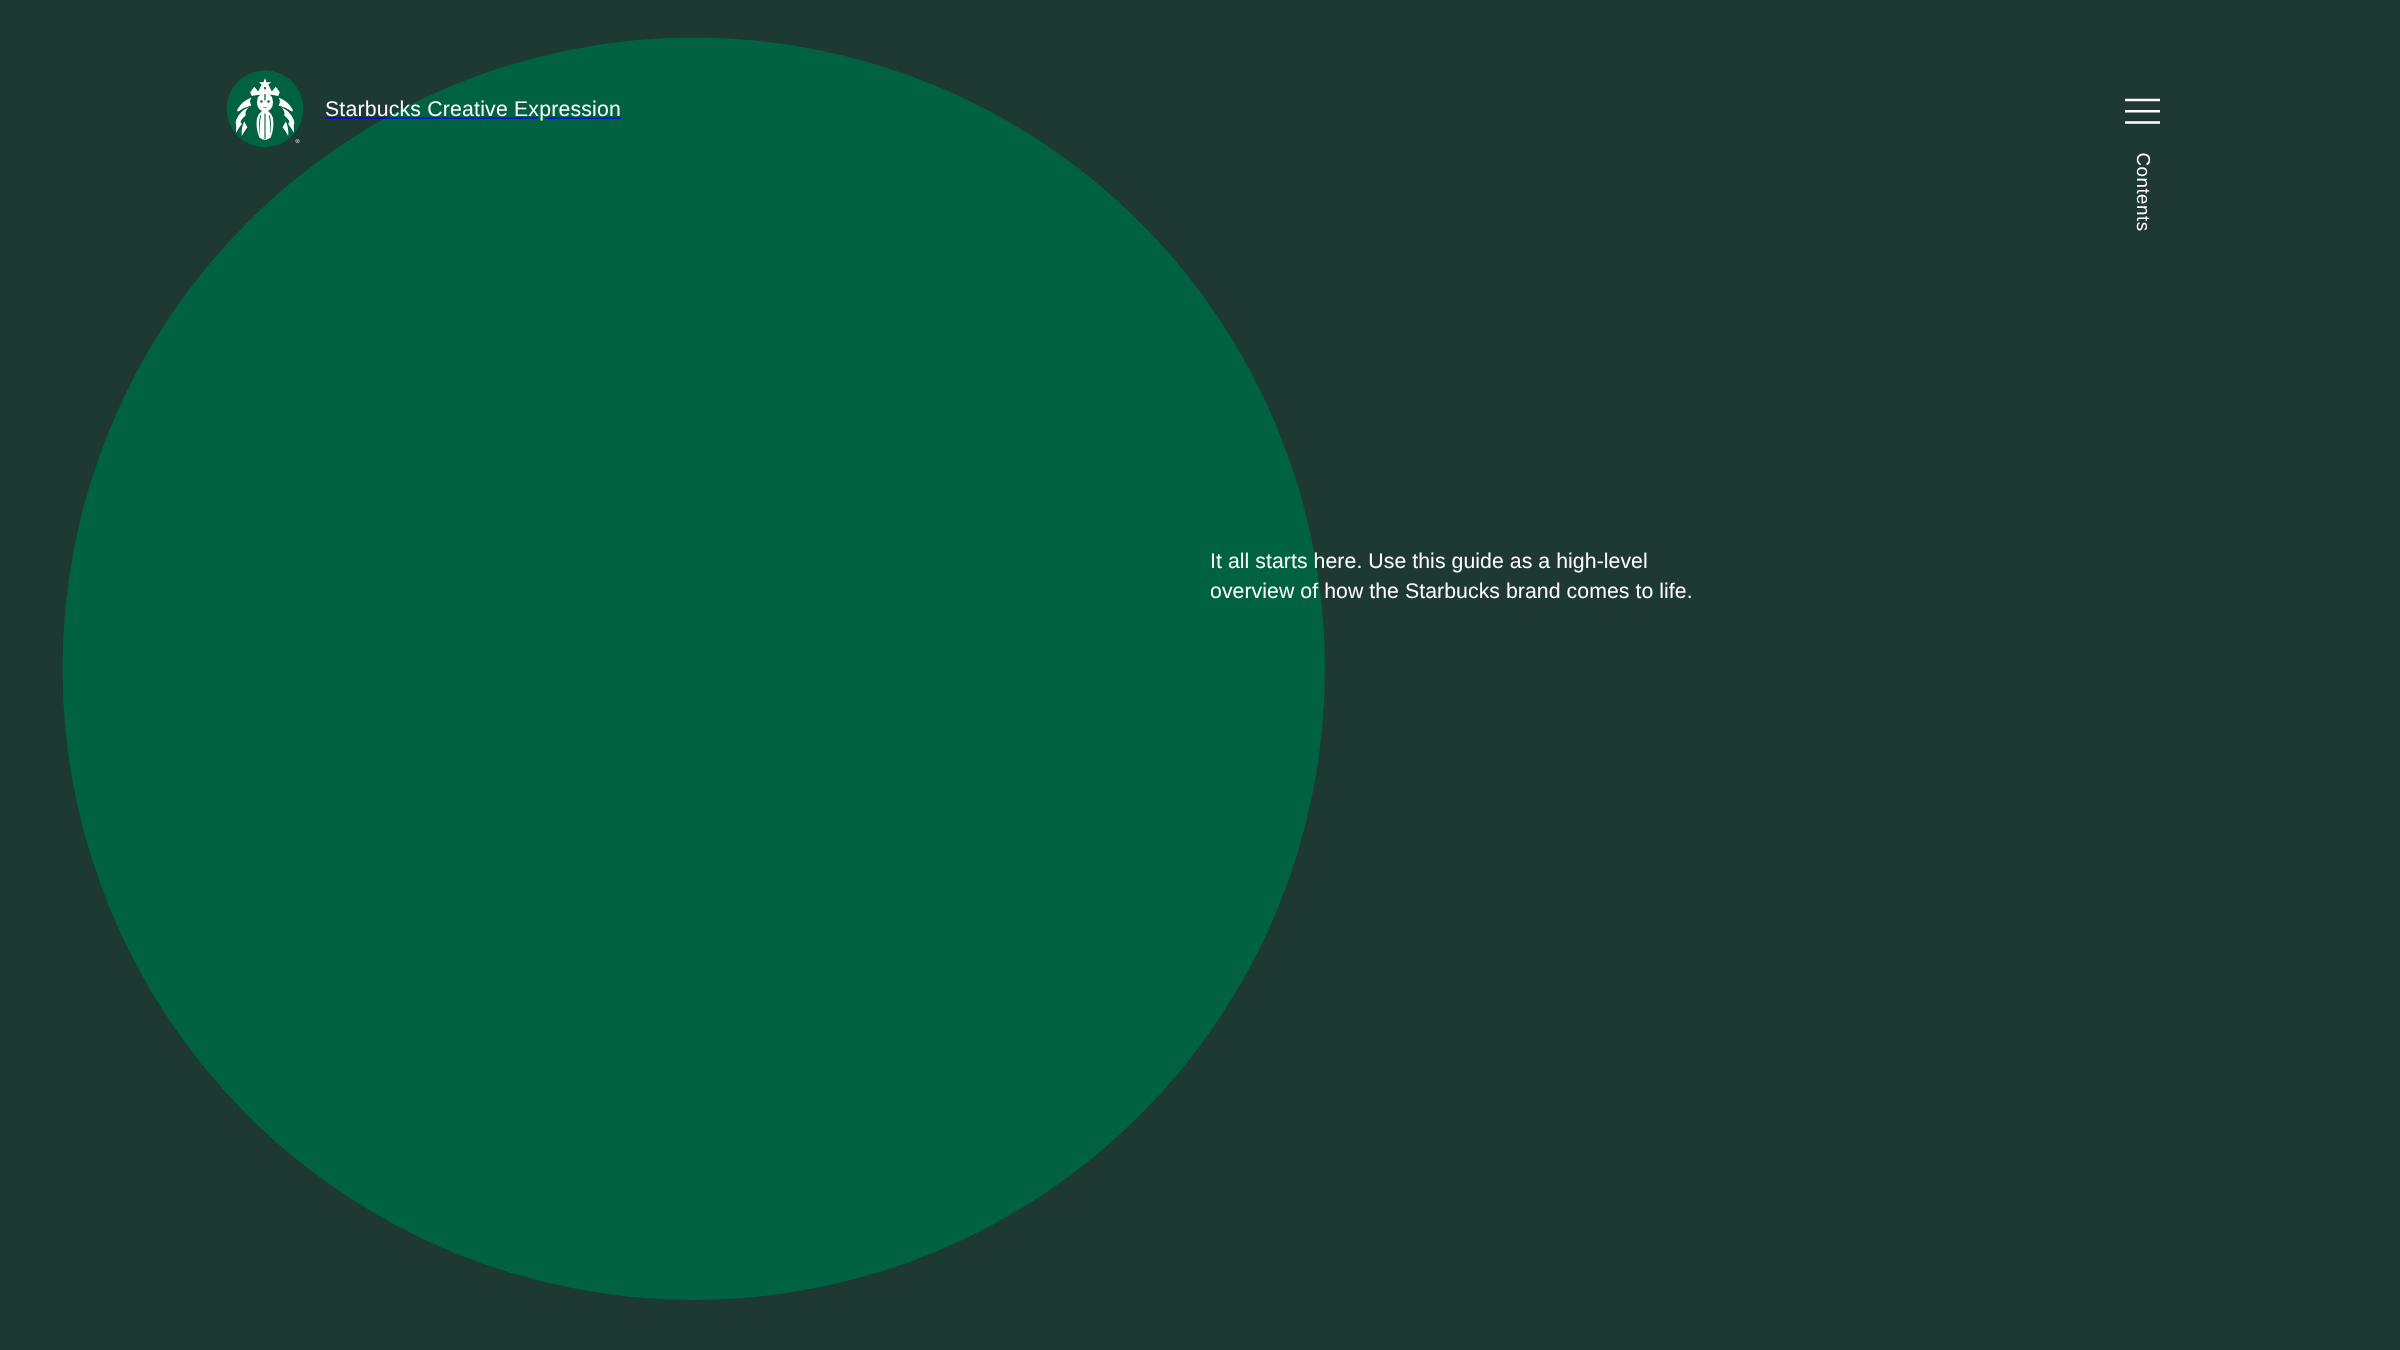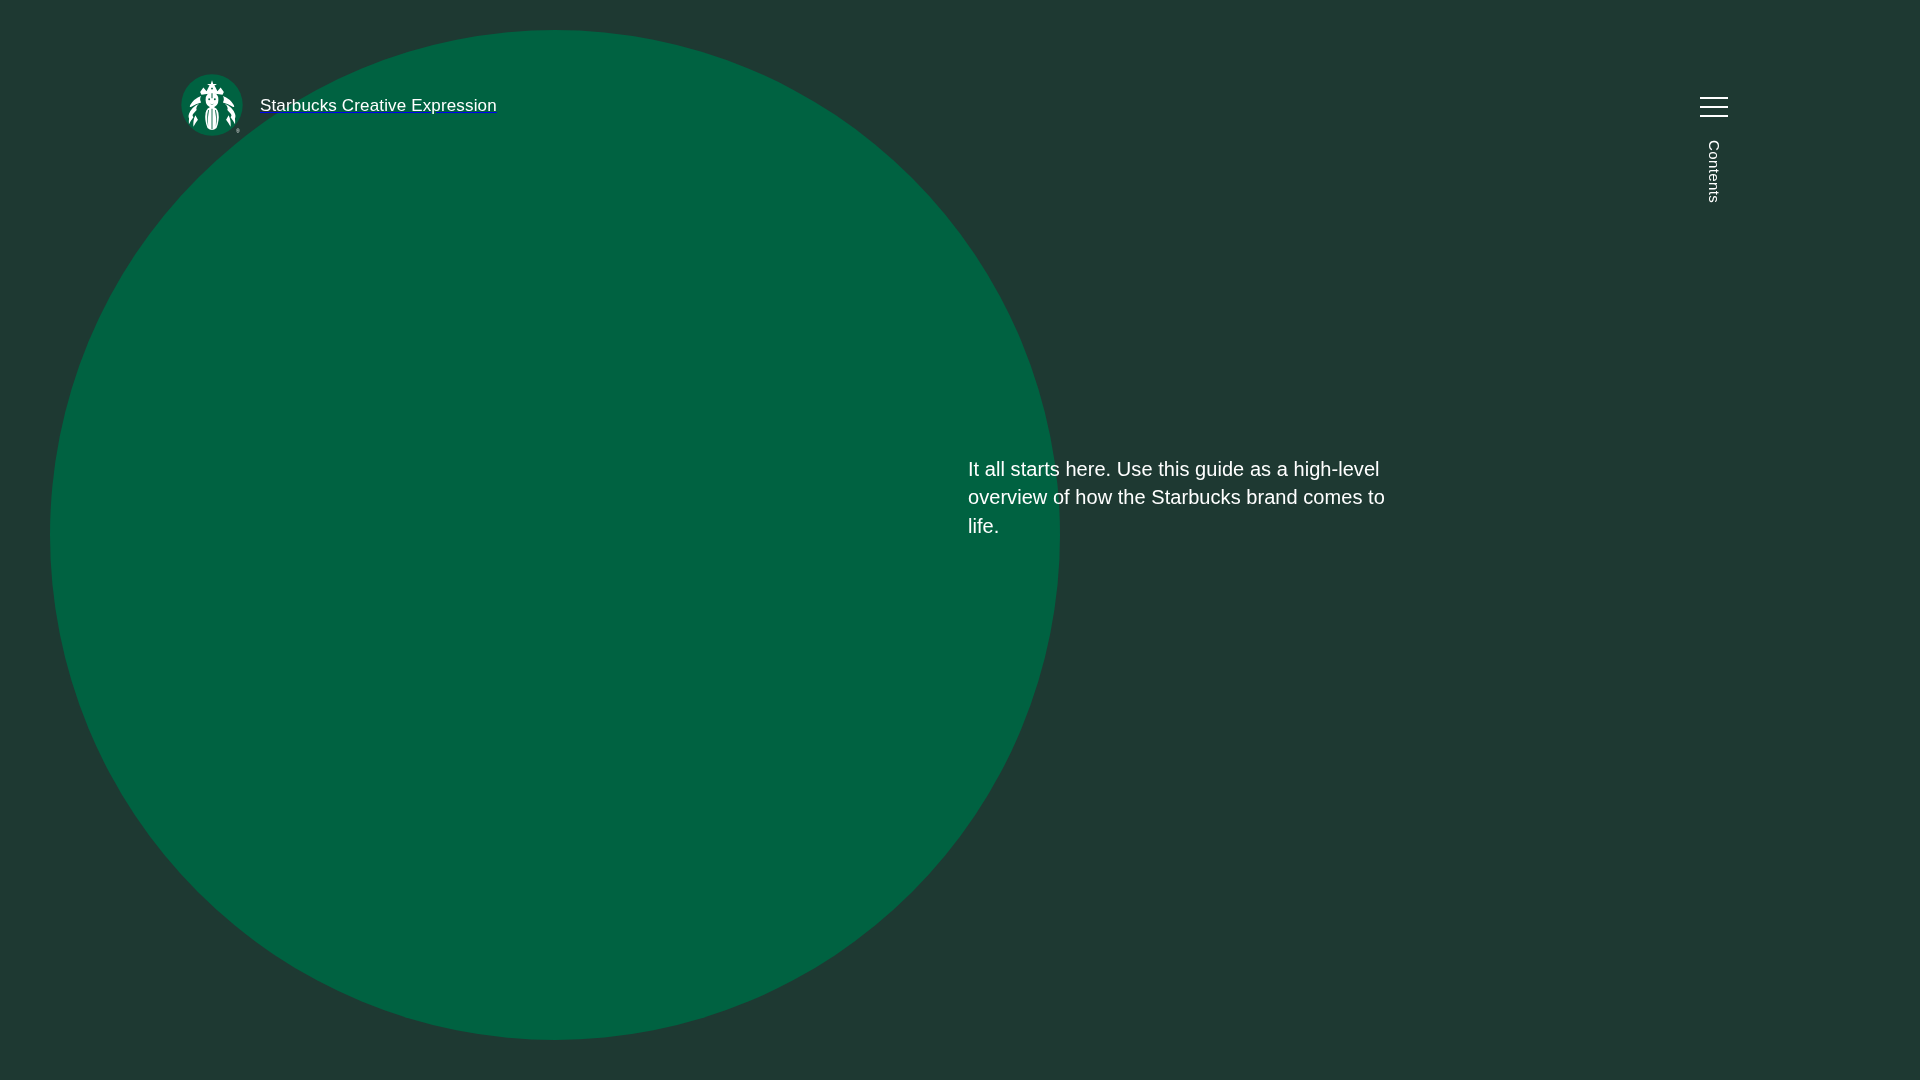--- a/index.html
+++ b/index.html
@@ -25,21 +25,21 @@
     width: 1010px;
     height: 1010px;
     border-radius: 50%;
     background: #006241;
     z-index: 0;
   }
 
   
   #site-header {
     position: absolute;
-    top: 18px;
+    top: 0;
     left: 0;
     width: 1664px;
     height: 180px;
     z-index: 5;
   }
 
   #brand-lockup {
     position: absolute;
     left: 180px;
     top: 55px;
@@ -125,23 +125,23 @@
   #hero-heading {
     color: #FFFFFF;
     font-size: 63px;
     font-weight: 400;
     line-height: 1.06;
     letter-spacing: -0.8px;
     white-space: pre-line;
   }
 
   #hero-subcopy {
-    margin-top: 43px;
-    color: #FFFFFF;
-    font-size: 20px;
+    margin-top: 25px;
+    color: #FFFFFF;
+    font-size: 17px;
     font-weight: 400;
     line-height: 1.42;
     letter-spacing: 0.05px;
     max-width: 420px;
   }
 </style>
 </head>
 <body>
 
 <div id="hero-circle"></div>

